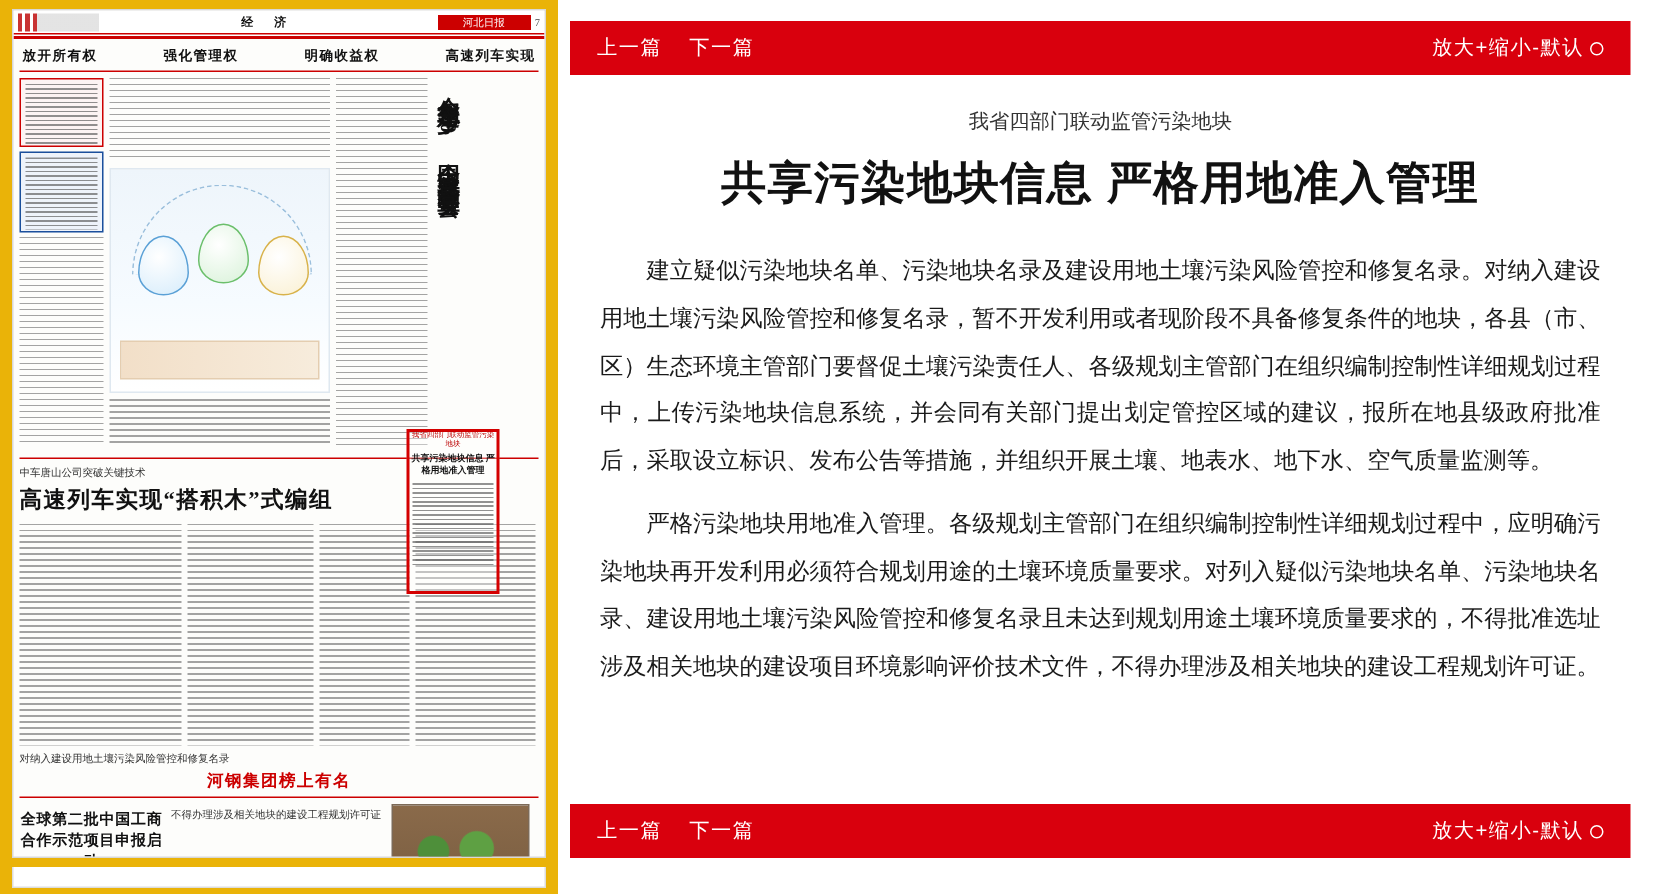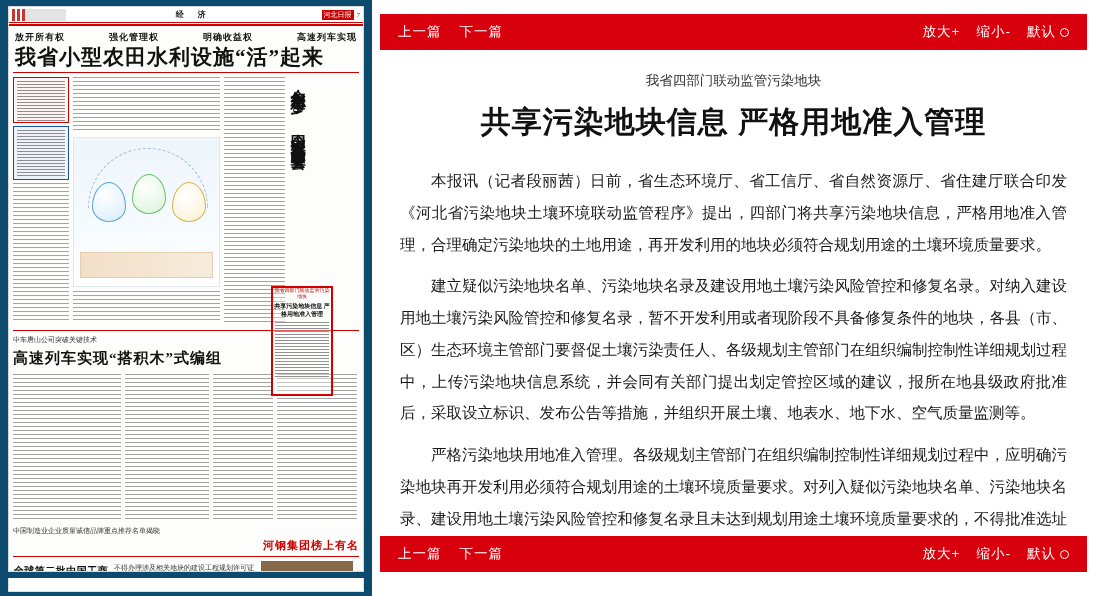--- a/index.html
+++ b/index.html
@@ -14,21 +14,21 @@
     position: relative;
     width: 1103px; height: 596px;
     background: #fff;
     display: flex;
   }
 
   
   .paper-pane {
     width: 372px; height: 596px;
     position: relative;
-    background: #0c4a6e;
+    background: #eab308;
     padding: 6px 6px 0 8px;
   }
   .paper-sheet {
     position: relative;
     width: 356px; height: 566px;
     background: #fdfdfb;
     border: 1px solid #d8d8d8;
     overflow: hidden;
     font-family: "Liberation Serif", serif;
   }
@@ -42,21 +42,21 @@
   .mast-logo {
     width: 54px; height: 12px;
     background: linear-gradient(90deg,#b00 0 3px,#fff 3px 5px,#b00 5px 8px,#fff 8px 10px,#b00 10px 13px,#ddd 13px 54px);
     opacity: .8;
   }
   .mast-center {
     flex: 1; text-align: center; font-size: 8px; color: #111; letter-spacing: 6px;
     font-weight: bold;
   }
   .mast-right { font-size: 7px; color: #444; display: flex; align-items: center; gap: 3px; }
-  .mast-red-box { background:#c00; color:#fff; font-size:7px; padding:0 2px; }
+  .mast-red-box { background:#c00; color:#fff; font-size:7px; padding:0 17px; }
 
   .hairline { height: 2px; background: #c00; margin: 1px 0 2px; }
 
   .paper-body { padding: 2px 4px; position: relative; height: 548px; }
 
   
   .h-kicker {
     display: flex; justify-content: space-between;
     font-size: 9px; color: #111; letter-spacing: 1px; margin: 1px 2px 2px;
     font-weight: bold;
@@ -166,21 +166,21 @@
     background: rgba(255,255,255,.35);
   }
   .sel-article .sel-title {
     font-size: 6px; font-weight: bold; color:#111; text-align:center;
     line-height: 1.25; padding: 3px 1px 2px;
   }
   .sel-article .sel-sub {
     font-size: 5px; color:#b00; text-align:center; line-height:1.2;
   }
   .red-head {
-    font-size: 11px; font-weight: bold; color: #c00; text-align:right; letter-spacing:1px;
+    font-size: 11px; font-weight: bold; color: #c00; text-align:center; letter-spacing:1px;
   }
   .shadow-strip {
     position: absolute; left: 8px; top: 578px; width: 356px; height: 14px;
     border: 1px solid #ddd; border-top: none; background: #fff;
   }
 
   
   .reader {
     width: 731px; height: 596px;
     position: relative;
@@ -188,21 +188,21 @@
     padding: 14px 16px 0 8px;
   }
   .toolbar {
     height: 36px;
     background: #d9000d;
     display: flex; align-items: center;
     padding: 16px 18px;
     color: #fff;
   }
   .toolbar .left { display: flex; gap: 18px; }
-  .toolbar .right { margin-left: auto; display: flex; gap: 16px; align-items: center; }
+  .toolbar .right { margin-left: auto; display: flex; align-items: center; }
   .tb-link {
     font-size: 13.5px; color: #fff; cursor: pointer; letter-spacing: 1px;
     font-family: "Liberation Sans", sans-serif;
   }
   .dot-badge {
     display:inline-block; width: 9px; height: 9px; border-radius: 50%;
     border: 1px solid #fff; margin-left: 4px; vertical-align: middle;
   }
   .article {
     padding: 22px 20px 0 20px;
@@ -248,21 +248,20 @@
 
       <div class="paper-body">
 
         <div class="h-kicker">
           <span>放开所有权</span>
           <span>强化管理权</span>
           <span>明确收益权</span>
           <span>高速列车实现</span>
         </div>
 
-        <div class="h-main">我省小型农田水利设施“活”起来</div>
         <div class="rule-red"></div>
 
         <div class="cols">
           <div class="col col-a">
             <div class="redbox" style="height:46px;">
               <div class="txt-lines dense" style="height:40px;margin:3px;"></div>
             </div>
             <div class="bluebox" style="height:54px;">
               <div class="txt-lines dense" style="height:48px;margin:3px;"></div>
             </div>
@@ -302,21 +301,21 @@
             <div class="txt-lines" style="height:148px;"></div>
           </div>
           <div style="width:60px;">
             <div class="txt-lines" style="height:148px;"></div>
           </div>
           <div style="width:80px;">
             <div class="txt-lines" style="height:148px;"></div>
           </div>
         </div>
 
-        <div class="center-small">中国制造业企业质量诚信品牌重点推荐名单揭晓</div>
+        <div class="center-small">对纳入建设用地土壤污染风险管控和修复名录</div>
         <div class="red-head">河钢集团榜上有名</div>
         <div class="rule-red"></div>
 
         <div style="display:flex;gap:5px;height:118px;">
           <div style="width:96px;">
             <div class="small-head">全球第二批中国工商合作示范项目申报启动</div>
 
           </div>
           <div style="width:142px;">
             <div class="center-small">不得办理涉及相关地块的建设工程规划许可证</div>
@@ -348,21 +347,20 @@
       <div class="right">
         <span class="tb-link">放大+</span>
         <span class="tb-link">缩小-</span>
         <span class="tb-link"><span>默认</span><span class="dot-badge"></span></span>
       </div>
     </div>
 
     <div class="article">
       <div class="sub-title">我省四部门联动监管污染地块</div>
       <div class="main-title">共享污染地块信息 严格用地准入管理</div>
-      <p class="para">本报讯（记者段丽茜）日前，省生态环境厅、省工信厅、省自然资源厅、省住建厅联合印发《河北省污染地块土壤环境联动监管程序》提出，四部门将共享污染地块信息，严格用地准入管理，合理确定污染地块的土地用途，再开发利用的地块必须符合规划用途的土壤环境质量要求。</p>
       <p class="para">建立疑似污染地块名单、污染地块名录及建设用地土壤污染风险管控和修复名录。对纳入建设用地土壤污染风险管控和修复名录，暂不开发利用或者现阶段不具备修复条件的地块，各县（市、区）生态环境主管部门要督促土壤污染责任人、各级规划主管部门在组织编制控制性详细规划过程中，上传污染地块信息系统，并会同有关部门提出划定管控区域的建议，报所在地县级政府批准后，采取设立标识、发布公告等措施，并组织开展土壤、地表水、地下水、空气质量监测等。</p>
       <p class="para">严格污染地块用地准入管理。各级规划主管部门在组织编制控制性详细规划过程中，应明确污染地块再开发利用必须符合规划用途的土壤环境质量要求。对列入疑似污染地块名单、污染地块名录、建设用地土壤污染风险管控和修复名录且未达到规划用途土壤环境质量要求的，不得批准选址涉及相关地块的建设项目环境影响评价技术文件，不得办理涉及相关地块的建设工程规划许可证。</p>
     </div>
 
     <div class="bottom-toolbar">
       <div class="toolbar">
         <div class="left">
           <span class="tb-link">上一篇</span>
           <span class="tb-link">下一篇</span>
         </div>

